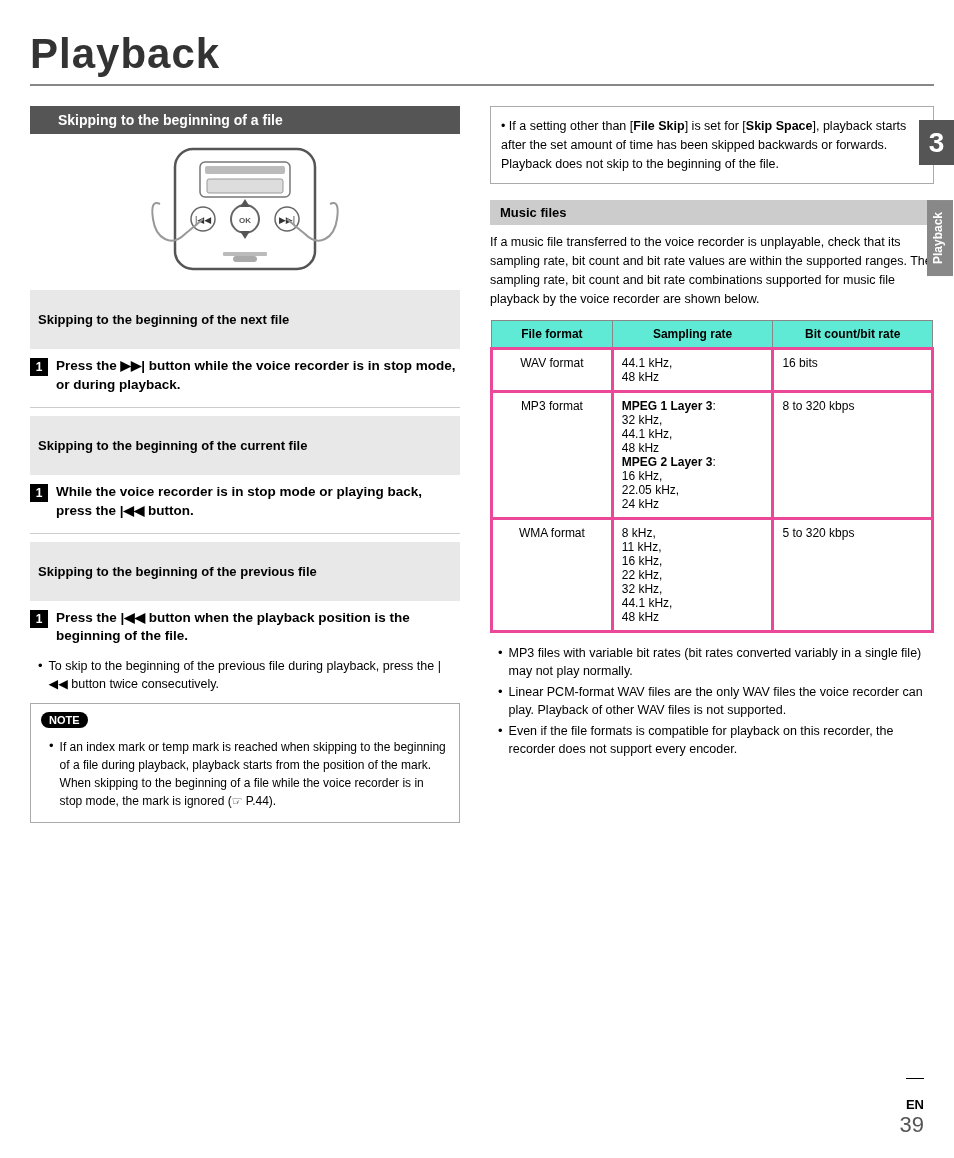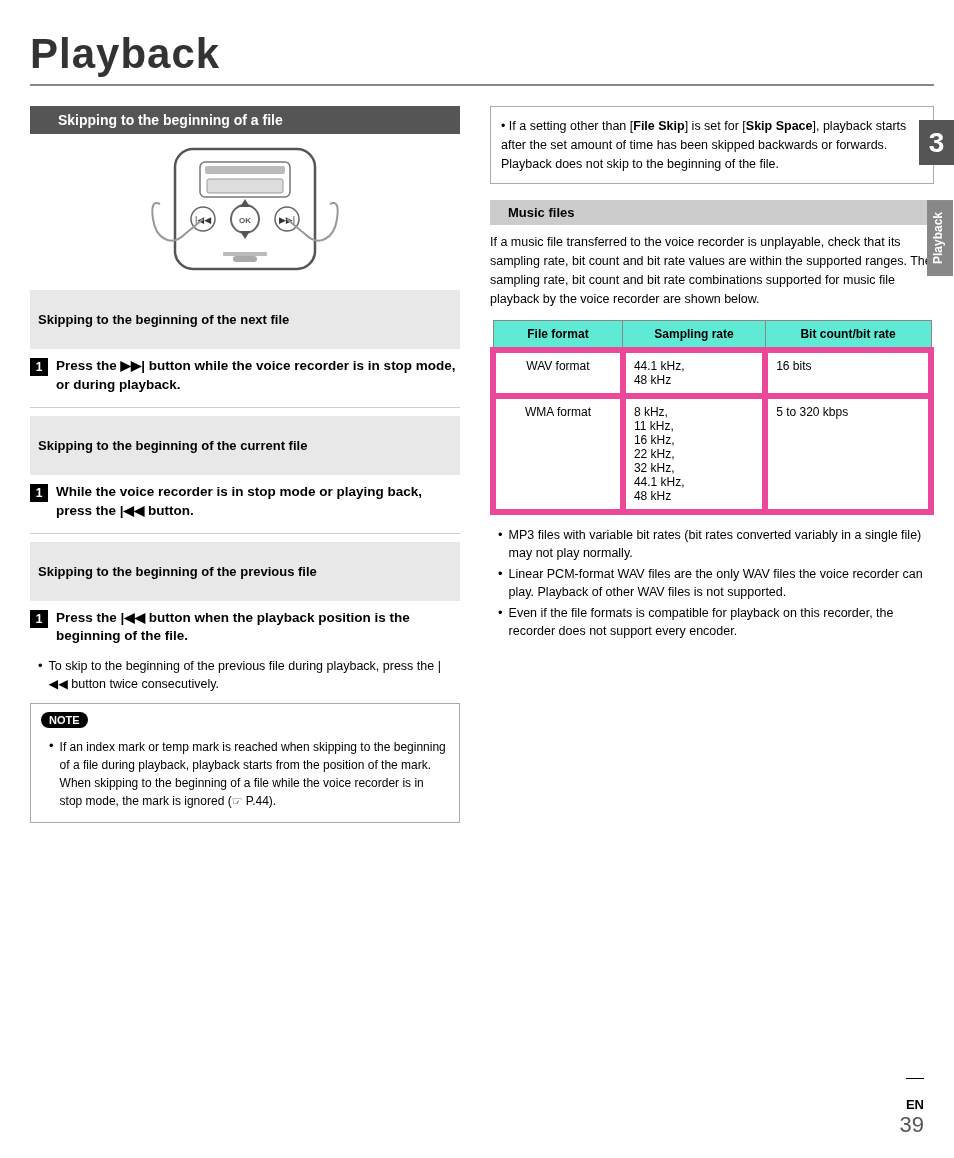--- a/index.html
+++ b/index.html
@@ -49,21 +49,21 @@
       font-weight: bold;
       font-size: 14px;
       padding: 6px 28px;
       margin-bottom: 10px;
     }
     .subsection-header {
       background: #ccc;
       color: #000;
       font-weight: bold;
       font-size: 13px;
-      padding: 5px 18px;
+      padding: 5px 10px;
       margin-bottom: 8px;
     }
     .device-image {
       display: flex;
       justify-content: center;
       margin: 10px 0 16px 0;
     }
     .device-svg {
       width: 200px;
       height: 130px;
@@ -154,21 +154,21 @@
     }
     .table-container th {
       background: #5eead4;
       border: 1px solid #888;
       padding: 6px 8px;
       font-size: 12px;
       font-weight: bold;
       text-align: center;
     }
     .table-container td {
-      border: 6px solid #ec4899;
+      border: 3px solid #ec4899;
       padding: 6px 8px;
       font-size: 12px;
       vertical-align: top;
       text-align: left;
       margin-left: 7px;
     }
     .table-container td:first-child {
       text-align: center;
     }
     .bold-text { font-weight: bold; }
@@ -342,20 +342,28 @@
               <th>Bit count/bit rate</th>
             </tr>
           </thead>
           <tbody>
             <tr>
               <td>WAV format</td>
               <td>44.1 kHz,<br>48 kHz</td>
               <td>16 bits</td>
             </tr>
             <tr>
+              <td>MP3 format</td>
+              <td>
+                <span class="bold-text">MPEG 1 Layer 3</span>:<br>32 kHz,<br>44.1 kHz,<br>48 kHz<br>
+                <span class="bold-text">MPEG 2 Layer 3</span>:<br>16 kHz,<br>22.05 kHz,<br>24 kHz
+              </td>
+              <td>8 to 320 kbps</td>
+            </tr>
+            <tr>
               <td>WMA format</td>
               <td>8 kHz,<br>11 kHz,<br>16 kHz,<br>22 kHz,<br>32 kHz,<br>44.1 kHz,<br>48 kHz</td>
               <td>5 to 320 kbps</td>
             </tr>
           </tbody>
         </table>
 
         <div class="bullet-point">
           <span class="bullet-text">MP3 files with variable bit rates (bit rates converted variably in a single file) may not play normally.</span>
         </div>

